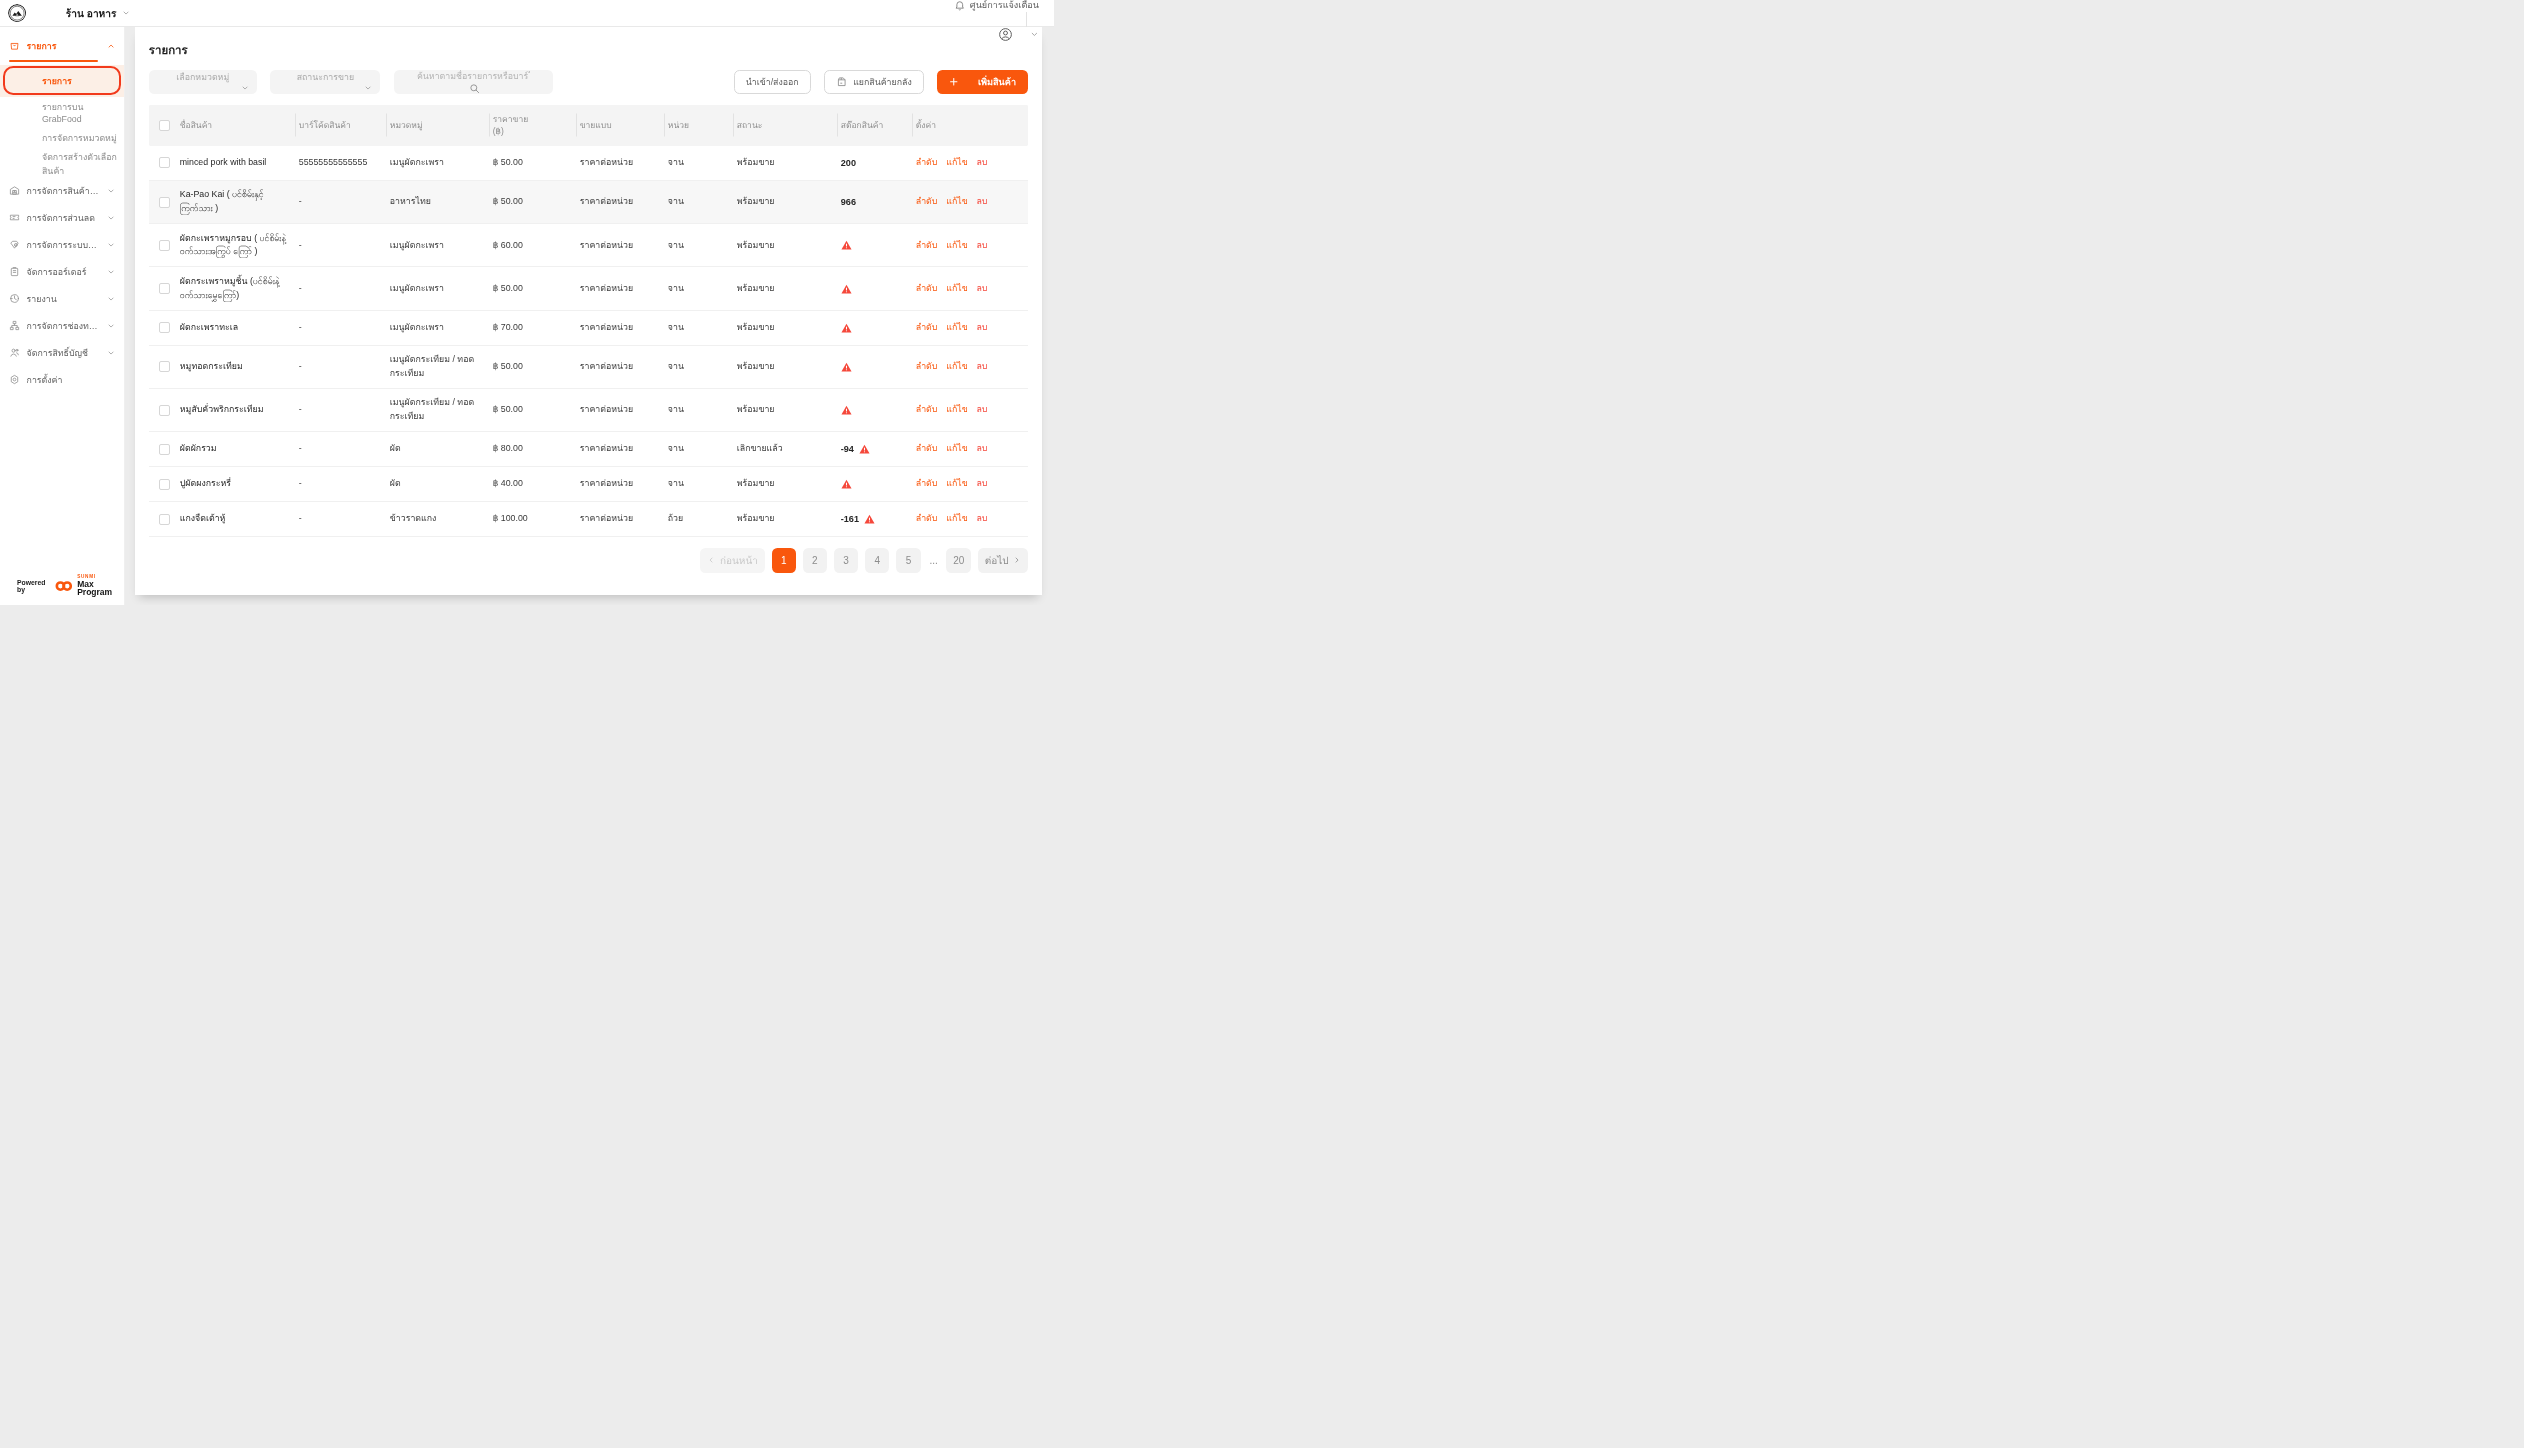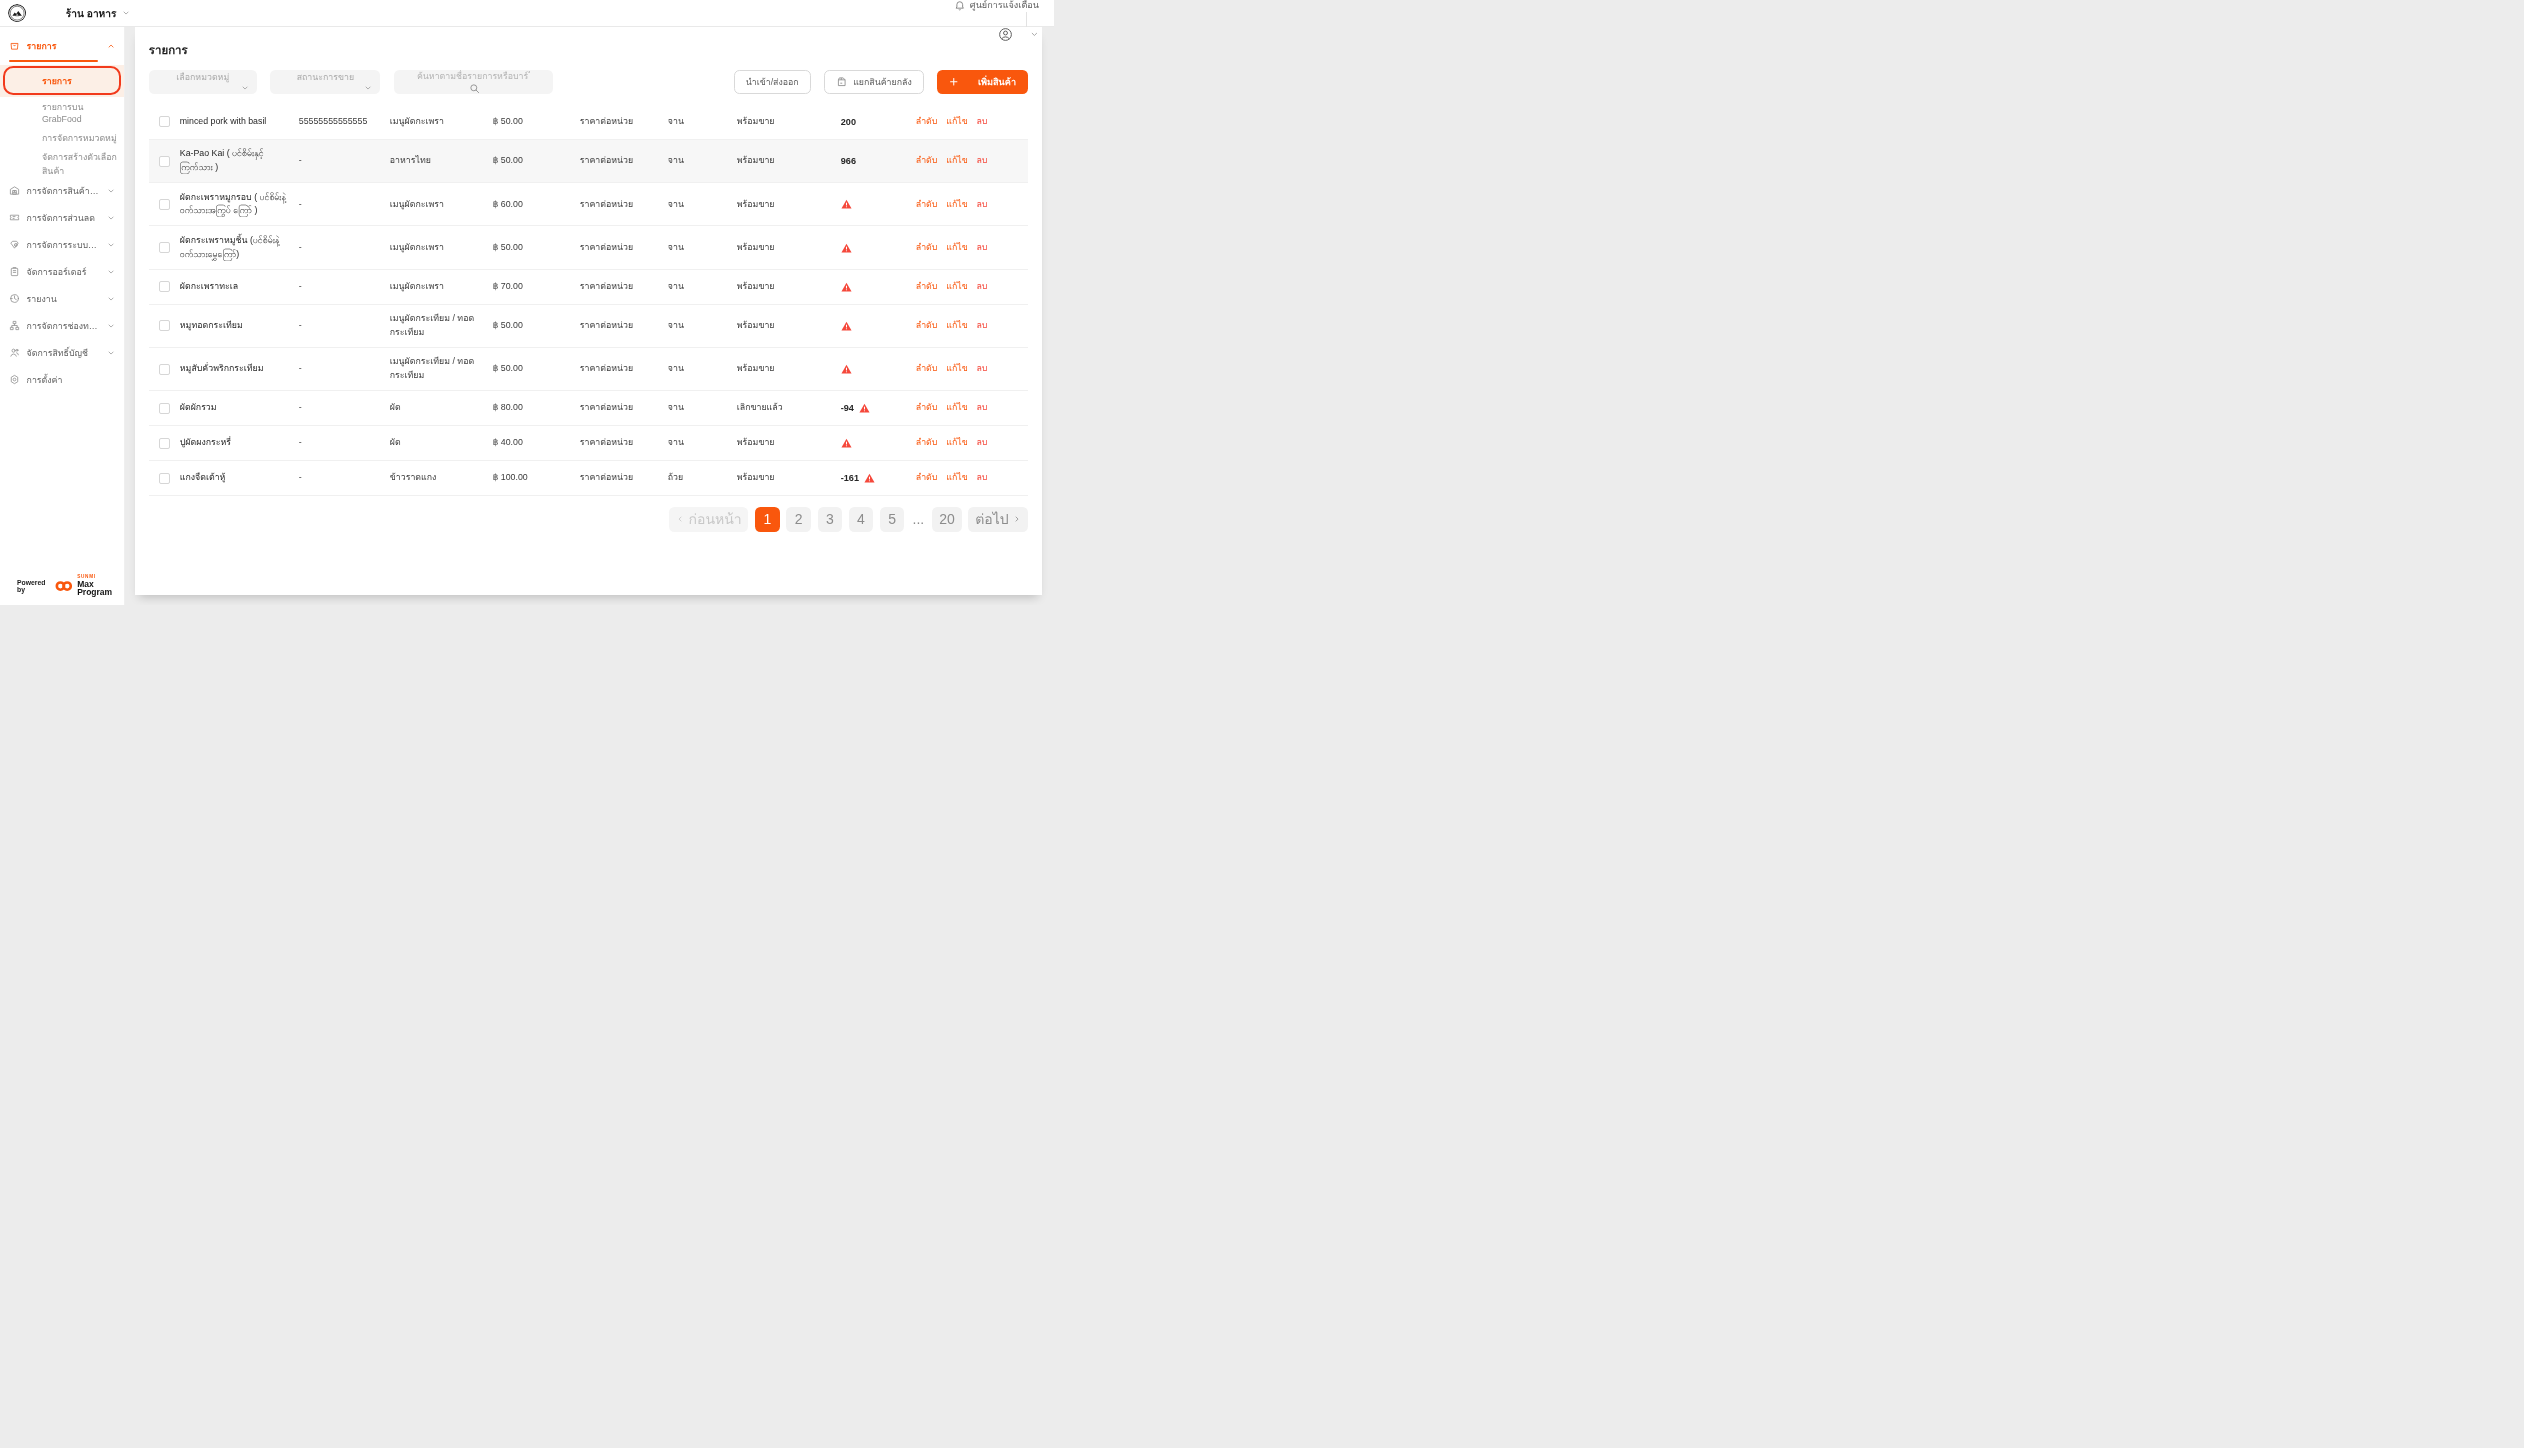--- a/index.html
+++ b/index.html
@@ -127,21 +127,21 @@
   .warn-ico { display:flex; flex-shrink:0; }
   .td-actions { display:flex; gap:8.8px; white-space:nowrap; }
   .lnk { cursor:pointer; font-size:8.8px; }
   .lnk-orange { color:#F9570D; }
   .lnk-red { color:#F5483B; }
 
   
   .pagination { display:flex; justify-content:flex-end; align-items:center; gap:6.8px; padding:11px 0 12.2px; }
   .pg {
     min-width:24.4px; height:24.4px; border-radius:5.4px; background:#F2F2F2; color:#8C8C8C;
-    display:flex; align-items:center; justify-content:center; font-size:14px;
+    display:flex; align-items:center; justify-content:center; font-size:10px;
     padding:0 6.8px; cursor:pointer; gap:4.7px;
   }
   .pg.disabled { color:#C8C8C8; background:#F5F5F5; cursor:default; }
   .pg.active { background:#F9570D; color:#fff; }
   .pg.dots { background:transparent; min-width:12.2px; padding:0 1.4px; cursor:default; }
   .pg .pg-chev { display:flex; }
 </style>
 </head>
 <body>
 
@@ -413,20 +413,35 @@
           <span class="btn-ico">
             <svg width="9.5" height="9.5" viewBox="0 0 24 24" fill="none" stroke="currentColor" stroke-width="2.6" stroke-linecap="round">
                 <line x1="12" y1="4" x2="12" y2="20"></line>
                 <line x1="4" y1="12" x2="20" y2="12"></line>
               </svg>
           </span>
           <span>เพิ่มสินค้า</span>
         </button>
       </div>
 
+      <div class="thead grid-cols" id="thead">
+          <div class="cell-check">
+            <span class="checkbox"></span>
+          </div>
+          <div class="th">ชื่อสินค้า</div>
+          <div class="th divided">บาร์โค้ดสินค้า</div>
+          <div class="th divided">หมวดหมู่</div>
+          <div class="th divided">ราคาขาย
+(฿)</div>
+          <div class="th divided">ขายแบบ</div>
+          <div class="th divided">หน่วย</div>
+          <div class="th divided">สถานะ</div>
+          <div class="th divided">สต๊อกสินค้า</div>
+          <div class="th divided">ตั้งค่า</div>
+        </div>
       <div id="rows">
           <div class="trow grid-cols">
             <div class="cell-check">
               <span class="checkbox"></span>
             </div>
             <div class="td td-name">minced pork with basil</div>
             <div class="td">55555555555555</div>
             <div class="td">เมนูผัดกะเพรา</div>
             <div class="td">฿ 50.00</div>
             <div class="td">ราคาต่อหน่วย</div>

